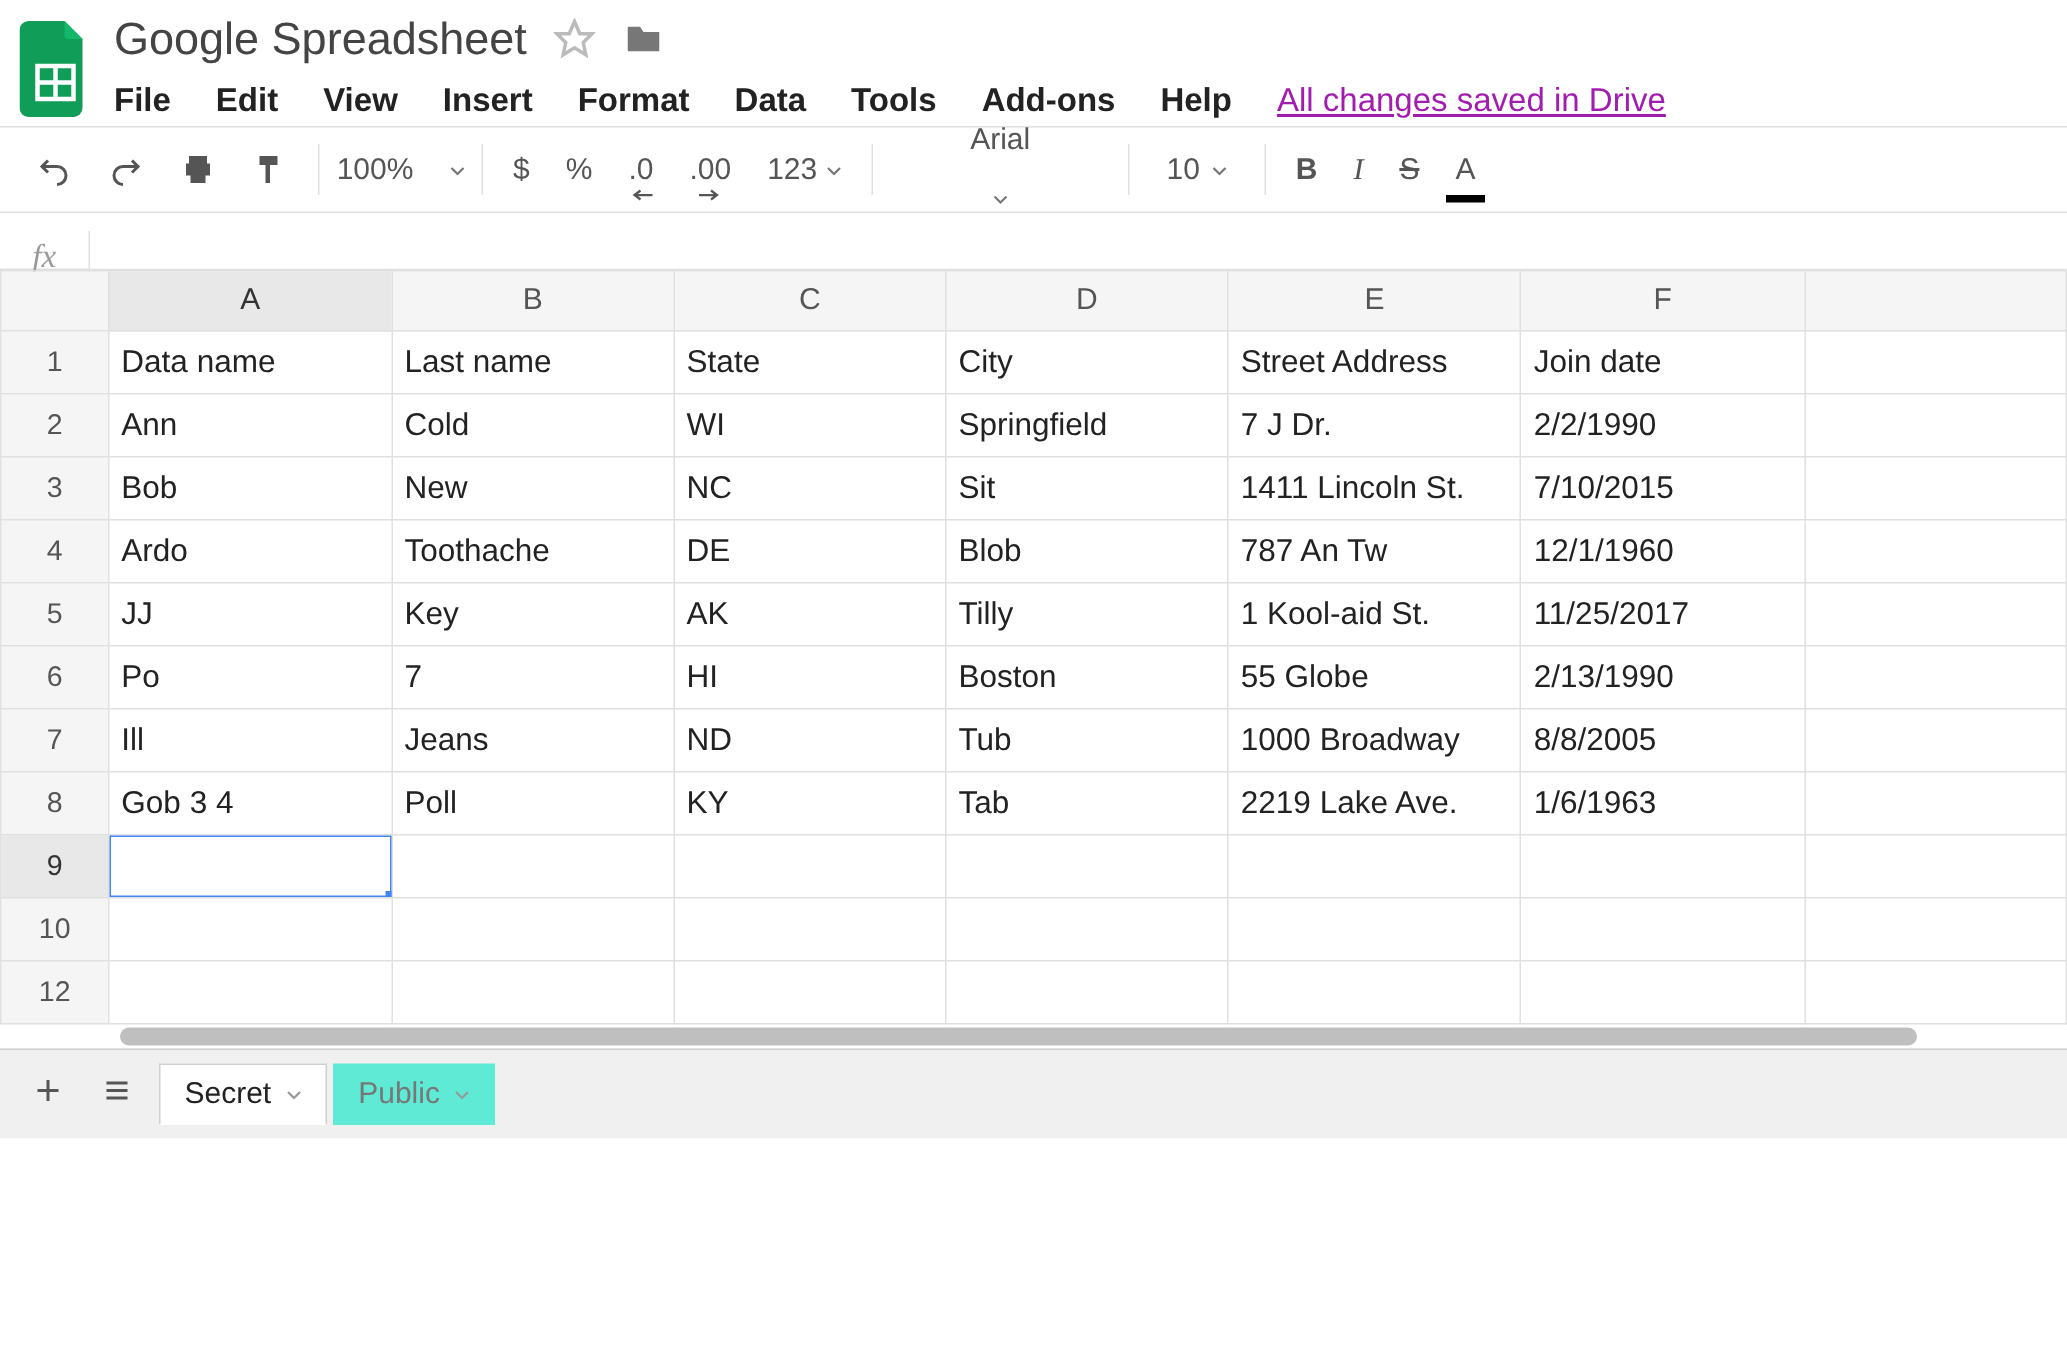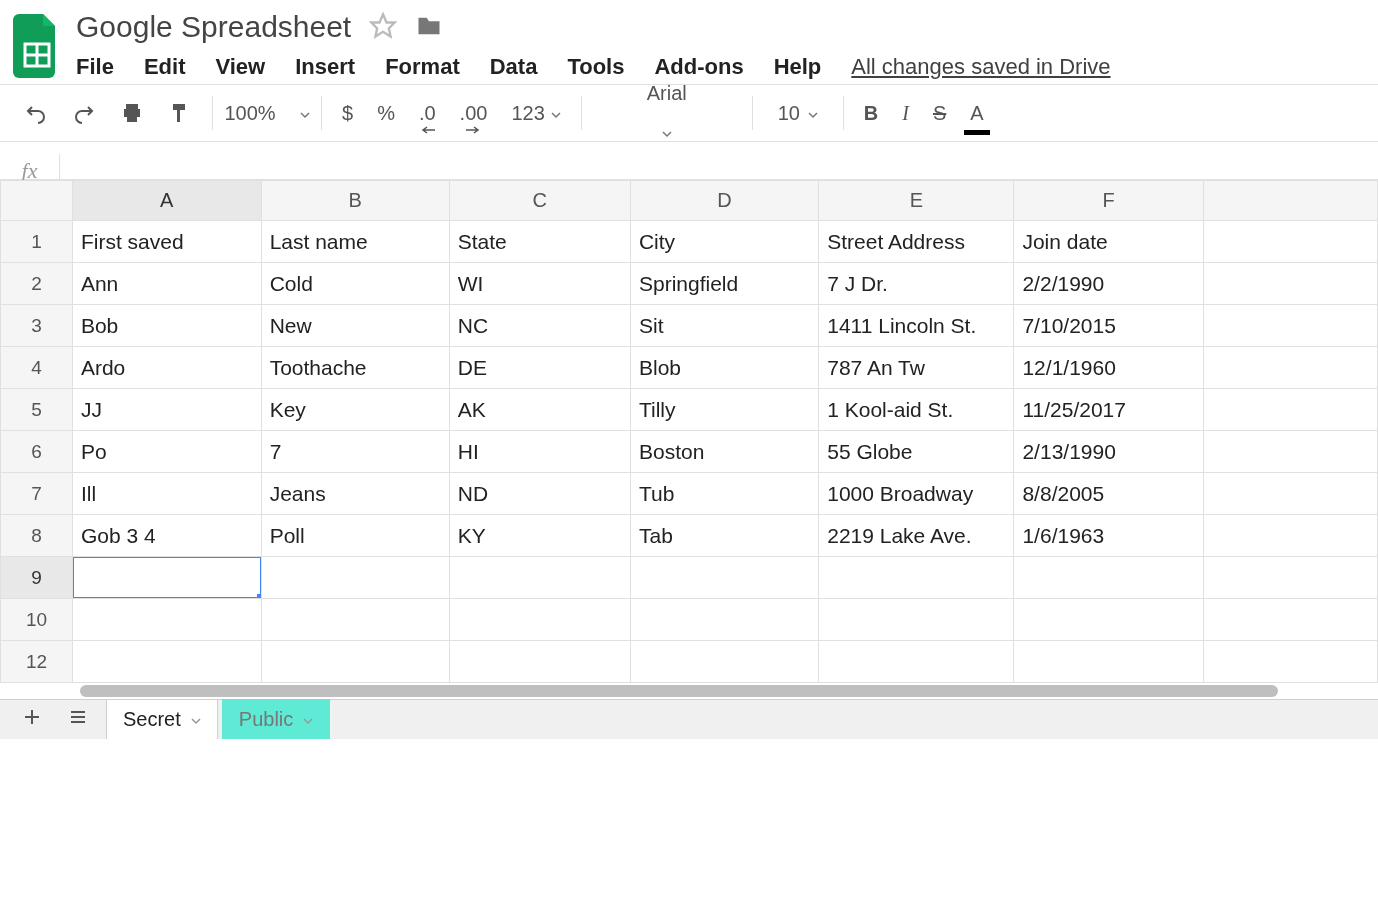--- a/index.html
+++ b/index.html
@@ -8,21 +8,21 @@
   .sheets-logo { width: 58px; height: 72px; display:flex; align-items:center; justify-content:center; margin-right: 10px;}
   .sheets-logo svg { width: 48px; height: 64px; }
   .title-block { flex: 1; }
   .title-line { display: flex; align-items: center; gap: 18px; }
   .doc-title { font-size: 30px; color: #444; font-weight: 400; }
   .star-icon, .folder-icon { color: #bbb; }
   .star-icon svg, .folder-icon svg { width: 28px; height: 28px; }
   .folder-icon svg { fill:#777;}
   .menubar { display: flex; gap: 30px; margin-top: 10px; font-size: 22px; color:#222;}
   .menubar-item { cursor:pointer;font-weight:bold; }
-  .save-status { color:#404040; text-decoration: underline; }
+  .save-status { color:#a21caf; text-decoration: underline; }
   .toolbar { display:flex; align-items:center; padding: 6px 14px; height: 58px; border-top:1px solid #e0e0e0; border-bottom:1px solid #e0e0e0; gap:4px; font-size:20px; color:#555;}
   .tb-btn { padding: 6px 10px; display:flex; align-items:center; justify-content:center; cursor:pointer; color:#555;}
   .tb-sep { width:1px; height:34px; background:#e0e0e0; margin:0 6px;}
   .zoom-box { width:88px; display:flex; align-items:center; justify-content:center; gap:24px;}
   .dropdown-caret svg{ width:10px; height:10px;}
   .font-box{ width:150px; display:flex; align-items:center; gap:8px; padding-left:10px;flex-direction:column;}
   .fontsize-box{ width:70px; display:flex; align-items:center; justify-content:center; gap:8px;}
   .bold{font-weight:bold;}
   .italic{font-style:italic; font-family:'Times New Roman',serif;}
   .strike{text-decoration:line-through;}
@@ -39,21 +39,21 @@
   th.colhead.active{ background:#e8e8e8; color:#333;}
   th.rowhead{ background:#f5f5f5; text-align:center; font-size:19px; color:#555; width:80px; height:42px;}
   th.rowhead.active{ background:#e8e8e8; color:#333;}
   td.cell{ padding: 0 8px; font-size:21px; height:42px; white-space:nowrap; overflow:hidden;}
   td.cell.num{ text-align:left; padding-right:10px;}
   .selected-cell{ position:relative;}
   .selected-cell::after{ content:""; position:absolute; left:-1px; top:-1px; right:-1px; bottom:-1px; border:2px solid #4285f4; pointer-events:none;}
   .sel-handle{ position:absolute; right:-4px; bottom:-4px; width:8px; height:8px; background:#4285f4; z-index:2;}
   .hscrollbar{ height:16px; margin-left:80px; margin-right:100px; background:transparent; display:flex; align-items:center;}
   .hscroll-track{ flex:1; height:12px; background:#bfbfbf; border-radius:6px;}
-  .sheet-tabs{ display:flex; align-items:center; height:40px; background:#f0f0f0; border-top:1px solid #d0d0d0; padding:0 14px; gap:10px; font-size:20px;}
+  .sheet-tabs{ display:flex; align-items:center; height:60px; background:#f0f0f0; border-top:1px solid #d0d0d0; padding:0 14px; gap:10px; font-size:20px;}
   .tabs-btn{ padding:8px; color:#555; cursor:pointer;}
   .sheet-tab{ display:flex; align-items:center; gap:10px; padding:8px 16px; background:#5eead4; color:#777; cursor:pointer; border:1px solid transparent;}
   .sheet-tab.active{ background:#fff; color:#222; border:1px solid #d0d0d0; border-bottom:1px solid #fff; font-weight:500;}
   .tab-caret svg{ width:10px;height:10px;}
   .col-A{width:200px}.col-B{width:200px}.col-C{width:200px}.col-D{width:200px}.col-E{width:200px}.col-F{width:200px}.col-G{width:100px}
 </style>
 </head>
 <body>
 
 <div class="header-row">
@@ -190,21 +190,21 @@
           <th class="colhead col-C">C</th>
           <th class="colhead col-D">D</th>
           <th class="colhead col-E">E</th>
           <th class="colhead col-F">F</th>
           <th class="colhead col-G"></th>
         </tr>
   </thead>
   <tbody id="sheet-body">
         <tr>
           <th class="rowhead">1</th>
-          <td class="cell">First saved</td>
+          <td class="cell">Data name</td>
           <td class="cell">Last name</td>
           <td class="cell">State</td>
           <td class="cell">City</td>
           <td class="cell">Street Address</td>
           <td class="cell">Join date</td>
           <td class="cell"></td>
         </tr>
         <tr>
           <th class="rowhead">2</th>
           <td class="cell">Ann</td>

